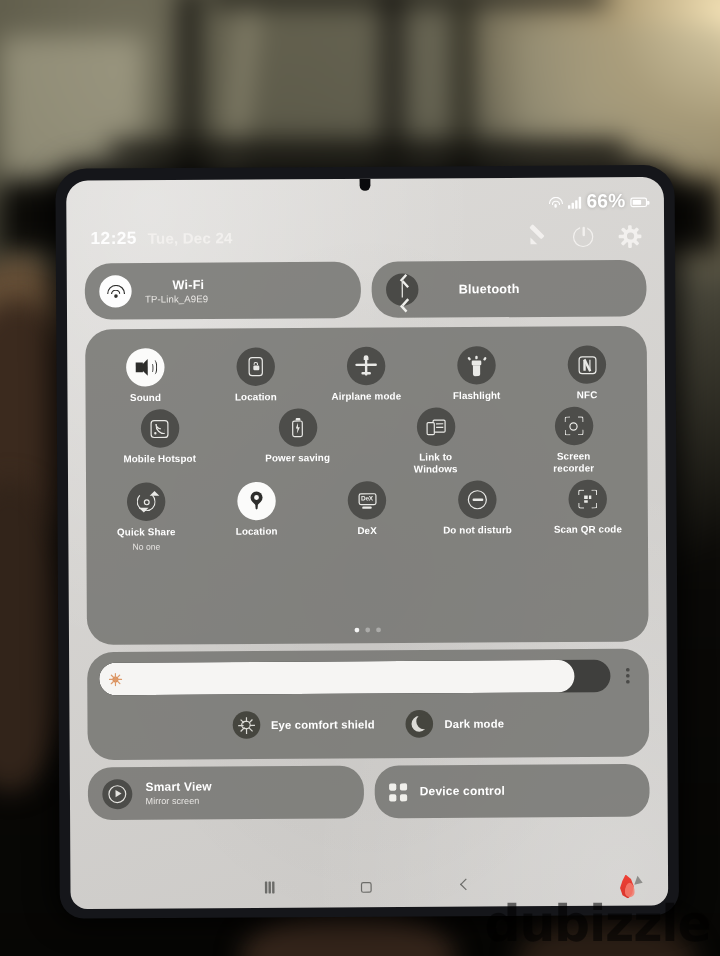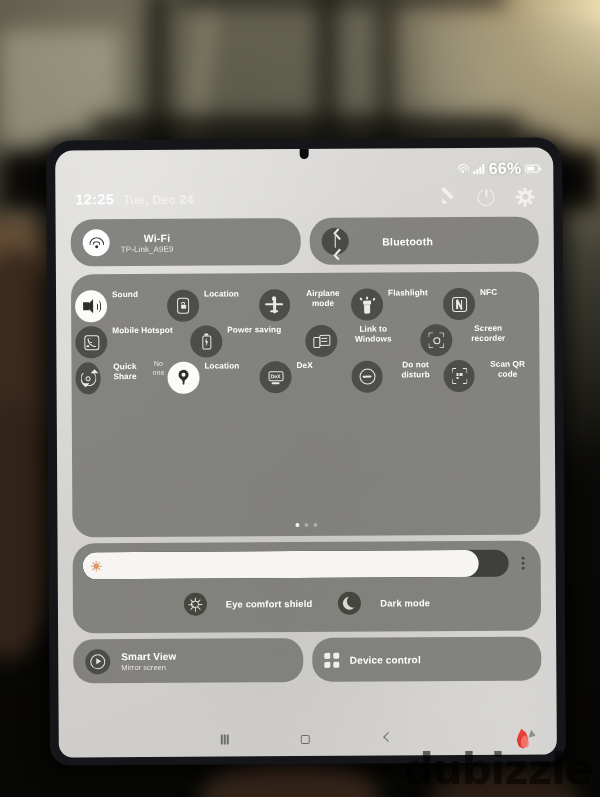--- a/index.html
+++ b/index.html
@@ -195,21 +195,21 @@
   .g-bt i.c { top:13px; transform-origin:bottom left; transform:rotate(42deg); }
   .g-bt i.d { top:13px; transform-origin:bottom left; transform:rotate(138deg); }
 
   
   #tiles-panel {
     position:absolute; top:124px; left:15px; right:15px; height:263px; z-index:4;
     padding:12px 4px 0;
   }
   .tile-row { display:flex; }
   .tile {
-    flex:1; display:flex; flex-direction:row; gap:5px;
+    flex:1; display:flex; flex-direction:column; align-items:center; gap:5px;
     padding-top:4px;
   }
   .tile-ico {
     width:32px; height:32px; border-radius:50%;
     display:flex; align-items:center; justify-content:center;
   }
   .tile-ico.on { background:#fbfbfa; }
   .tile-ico.off { background:#4d4d4a; }
   .tile-label {
     font-size:8.2px; font-weight:bold; color:#ffffff; text-align:center;
@@ -451,21 +451,21 @@
   #bright-sun .r:nth-child(5){ transform:rotate(135deg); }
   #bright-more {
     width:15px; height:27px; display:flex; flex-direction:column;
     align-items:center; justify-content:center; gap:2.6px; flex:0 0 15px;
   }
   #bright-more span { width:2.6px; height:2.6px; border-radius:50%; background:#4a4a48; }
 
   #mode-row {
     display:flex; align-items:center; justify-content:center; gap:26px; margin-top:14px;
   }
-  .mode-btn { display:flex; align-items:center; gap:19px; }
+  .mode-btn { display:flex; align-items:center; gap:9px; }
   .mode-ico {
     width:23px; height:23px; border-radius:50%; background:#46463f;
     display:flex; align-items:center; justify-content:center;
   }
   .mode-label { font-size:9.4px; font-weight:bold; color:#fff; letter-spacing:.15px; }
 
   
   .g-eye { width:14px; height:14px; position:relative; color:#dcdbd6; }
   .g-eye .c { position:absolute; left:3.2px; top:3.2px; width:7.6px; height:7.6px; border:1.4px solid currentColor; border-radius:50%; }
   .g-eye .r { position:absolute; left:6.5px; top:0; width:1.1px; height:14px; background:currentColor; transform-origin:center; }

